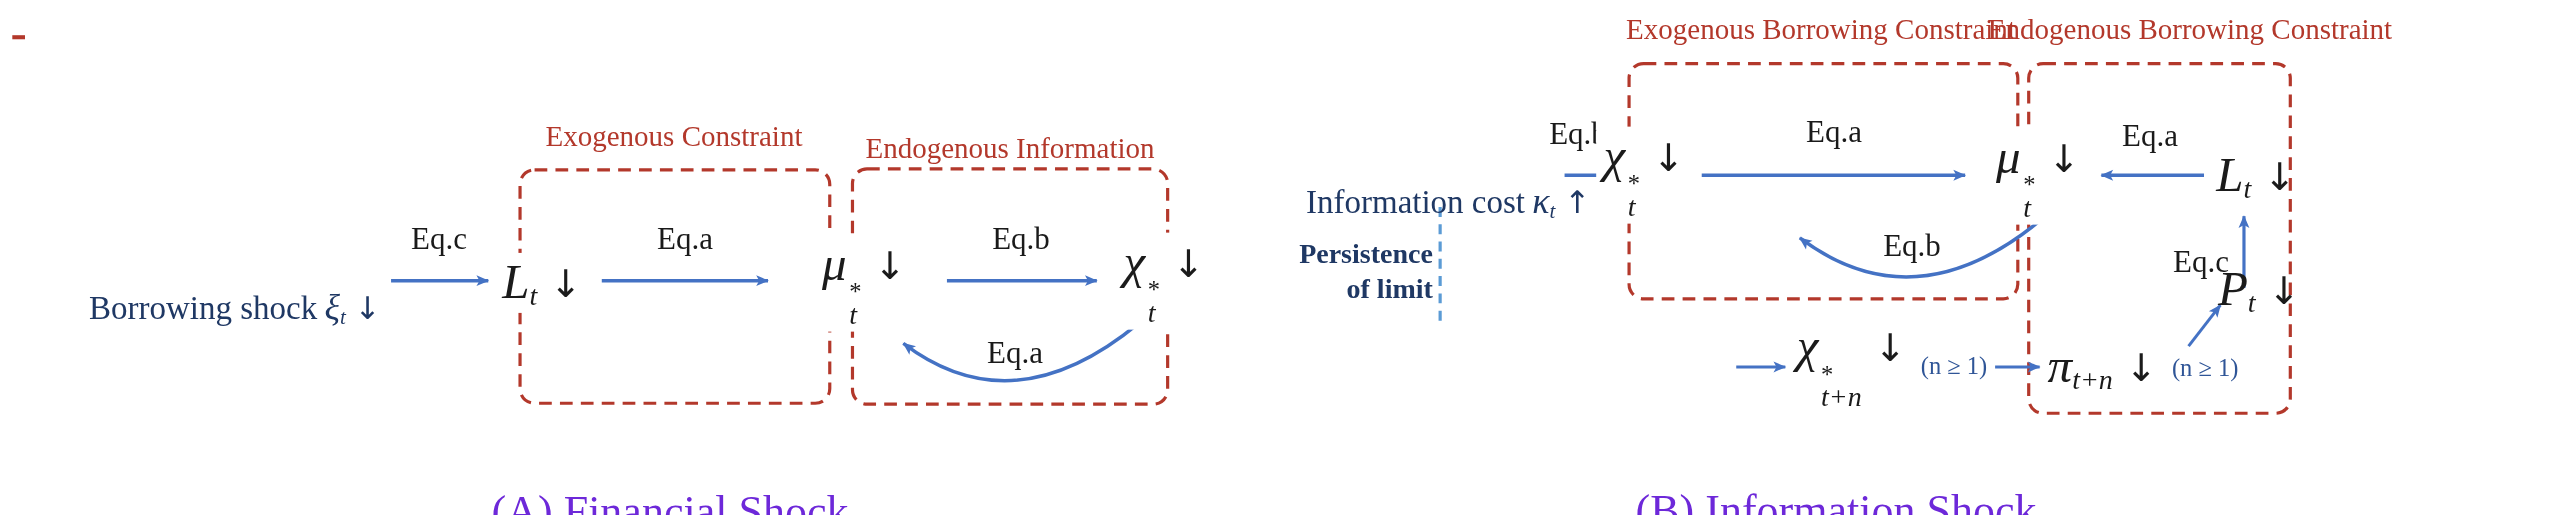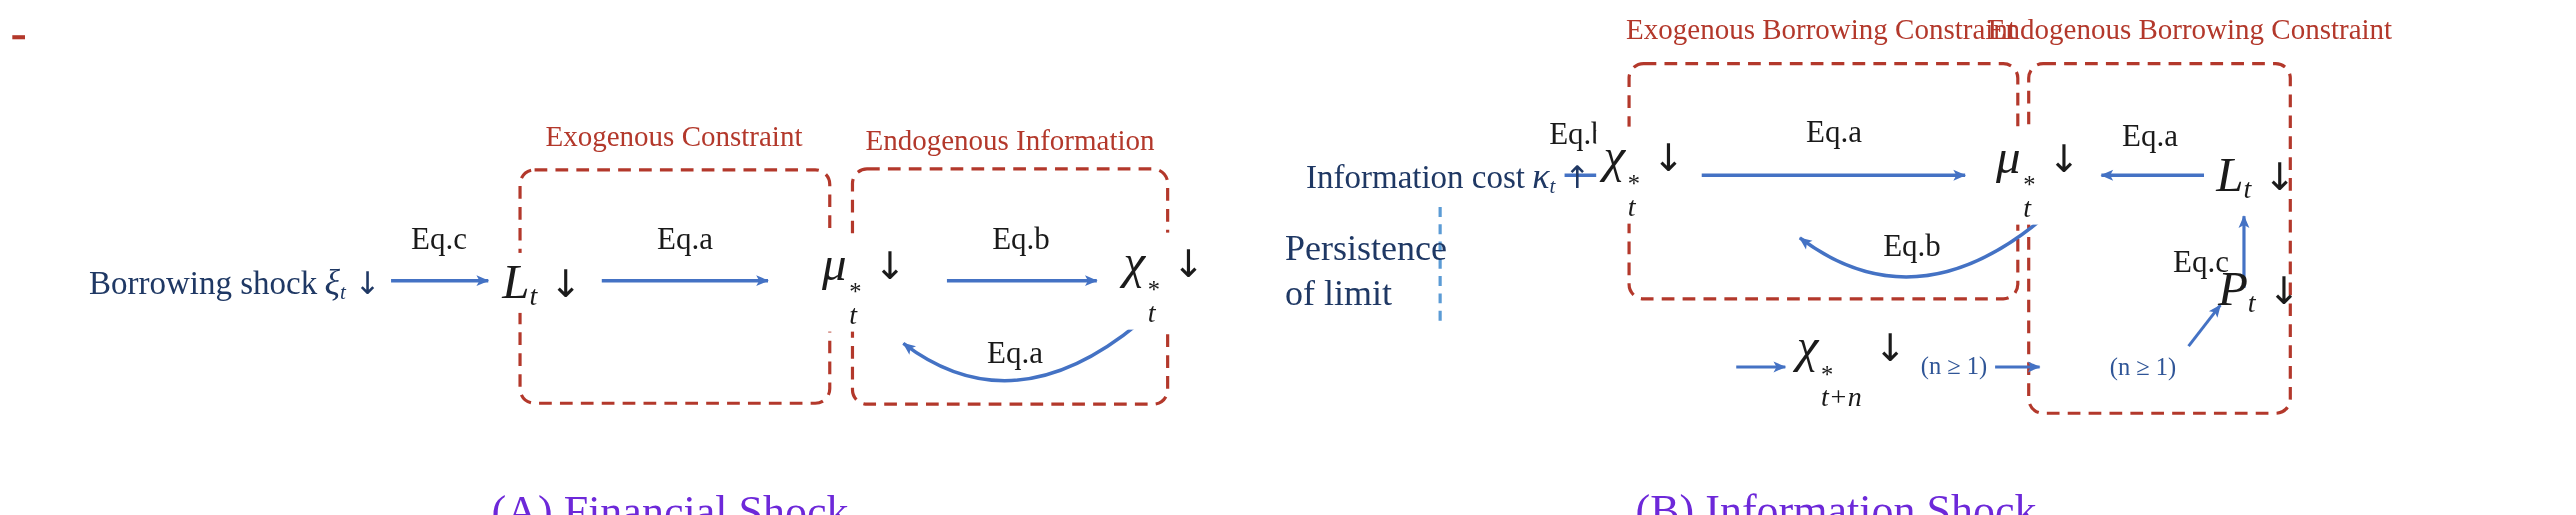--- a/index.html
+++ b/index.html
@@ -1,21 +1,21 @@
 <!DOCTYPE html>
 <html style="font-size:14.5px"><head>
 <meta charset="utf-8">
 <style>
   html,body{margin:0;padding:0;background:#ffffff;}
   .canvas{position:relative;width:2576px;height:515px;background:#ffffff;overflow:hidden;
           font-family:"Liberation Serif", serif;}
   svg.layer{position:absolute;left:0;top:0;z-index:1;}
   .txt{position:absolute;z-index:2;white-space:nowrap;}
   .ctr{transform:translate(-50%,-50%);}
-  .vctr{transform:translateY(-50%);}
+  .vctr{transform:translateY(-50%);margin-top:25px;}
 
   .boxlabel{font-size:29px;color:#B3382B;}
   .eq{font-size:31px;color:#1a1a1a;}
   .caption{font-size:44px;color:#6d28d9;margin-top:48px;}
 
   .src{font-size:33px;color:#1F3864;}
   .src .gsym{font-style:italic;font-size:36px;margin-left:7.3px;}
   .src .gsub{font-style:italic;font-size:21px;vertical-align:-0.28em;}
   .src .dir{font-family:"DejaVu Sans",sans-serif;font-size:31px;margin-left:9px;}
   .src .note{font-size:24.5px;color:#2F5597;margin-left:11px;}
@@ -25,21 +25,21 @@
   .node .stack{display:inline-flex;flex-direction:column;justify-content:center;
                align-items:flex-start;vertical-align:-0.42em;margin-left:2.7px;}
   .node .sp{font-size:24.5px;font-style:normal;line-height:0.75;}
   .node .sb{font-size:28px;font-style:italic;line-height:0.95;}
   .node .nsub{font-size:28px;font-style:italic;vertical-align:-0.25em;line-height:1;}
   .node .dir{font-family:"DejaVu Sans",sans-serif;font-style:normal;font-size:38px;
              margin-left:12.7px;vertical-align:0.02em;}
   .grp{display:flex;align-items:center;gap:14.5px;}
   .grp .note{font-size:24.5px;color:#2F5597;font-style:normal;}
 
-  .persist{font-size:36px;color:#1F3864;text-align:left;line-height:1.25;}
+  .persist{font-size:28px;color:#1F3864;text-align:right;line-height:1.25;font-weight:bold;}
 </style>
 </head>
 <body>
 
 <div class="canvas">
 
   <svg class="layer" width="2576" height="515" viewBox="0 0 2835 567">
     <defs>
       <marker id="ah" markerUnits="userSpaceOnUse" markerWidth="16" markerHeight="14" refX="13.5" refY="6.5" orient="auto-start-reverse">
         <path d="M0.5,0.5 L14.5,6.5 L0.5,12.5 L3.8,6.5 Z" fill="#4472C4"></path>
@@ -65,21 +65,21 @@
     <line x1="2426" y1="193" x2="2313" y2="193" stroke="#4472C4" stroke-width="3.8" marker-end="url(#ah)"></line>
     <line x1="2470" y1="317" x2="2470" y2="238" stroke="#4472C4" stroke-width="3.5" marker-end="url(#ah)"></line>
     <line x1="2409" y1="381" x2="2444" y2="336" stroke="#4472C4" stroke-width="3.3" marker-end="url(#ah)"></line>
     <line x1="1911" y1="404" x2="1965" y2="404" stroke="#4472C4" stroke-width="3.3" marker-end="url(#ah)"></line>
     <line x1="2196" y1="404" x2="2245" y2="404" stroke="#4472C4" stroke-width="3.3" marker-end="url(#ah)"></line>
 
     <line x1="1585" y1="228" x2="1585" y2="361" stroke="#5B9BD5" stroke-width="3.5" stroke-dasharray="11 8"></line>
   </svg>
 
   <div class="txt boxlabel ctr" style="left:674px;top:136px">Exogenous Constraint</div>
-  <div class="txt boxlabel ctr" style="left:1010px;top:140px">Endogenous Information</div>
+  <div class="txt boxlabel ctr" style="left:1010px;top:148px">Endogenous Information</div>
 
   <div class="txt src vctr" style="left:89px;top:283px"><span>Borrowing shock</span><span class="gsym">ξ</span><span class="gsub">t</span><span class="dir">↓</span></div>
 
   <div class="txt eq ctr" style="left:439px;top:239px">Eq.c</div>
 
   <div class="txt node wbg ctr" style="left:542px;top:283px"><span class="sym">L</span><span class="nsub">t</span><span class="dir">↓</span></div>
 
   <div class="txt eq ctr" style="left:685px;top:239px">Eq.a</div>
 
   <div class="txt node wbg ctr" style="left:864px;top:283px"><span class="sym">μ</span><span class="stack">
@@ -135,19 +135,20 @@
 
   <div class="txt grp ctr" style="left:1892px;top:366px">
     <span class="node"><span class="sym">χ</span><span class="stack">
           <span class="sp">*</span>
           <span class="sb">t+n</span>
         </span><span class="dir">↓</span></span>
     <span class="note">(n ≥ 1)</span>
   </div>
 
   <div class="txt grp ctr" style="left:2143px;top:367px">
+    <span class="node"><span class="sym">π</span><span class="nsub">t+n</span><span class="dir">↓</span></span>
     <span class="note">(n ≥ 1)</span>
   </div>
 
   <div class="txt caption ctr" style="left:1836px;top:462px">(B) Information Shock</div>
 
 </div>
 
 
 </body></html>

